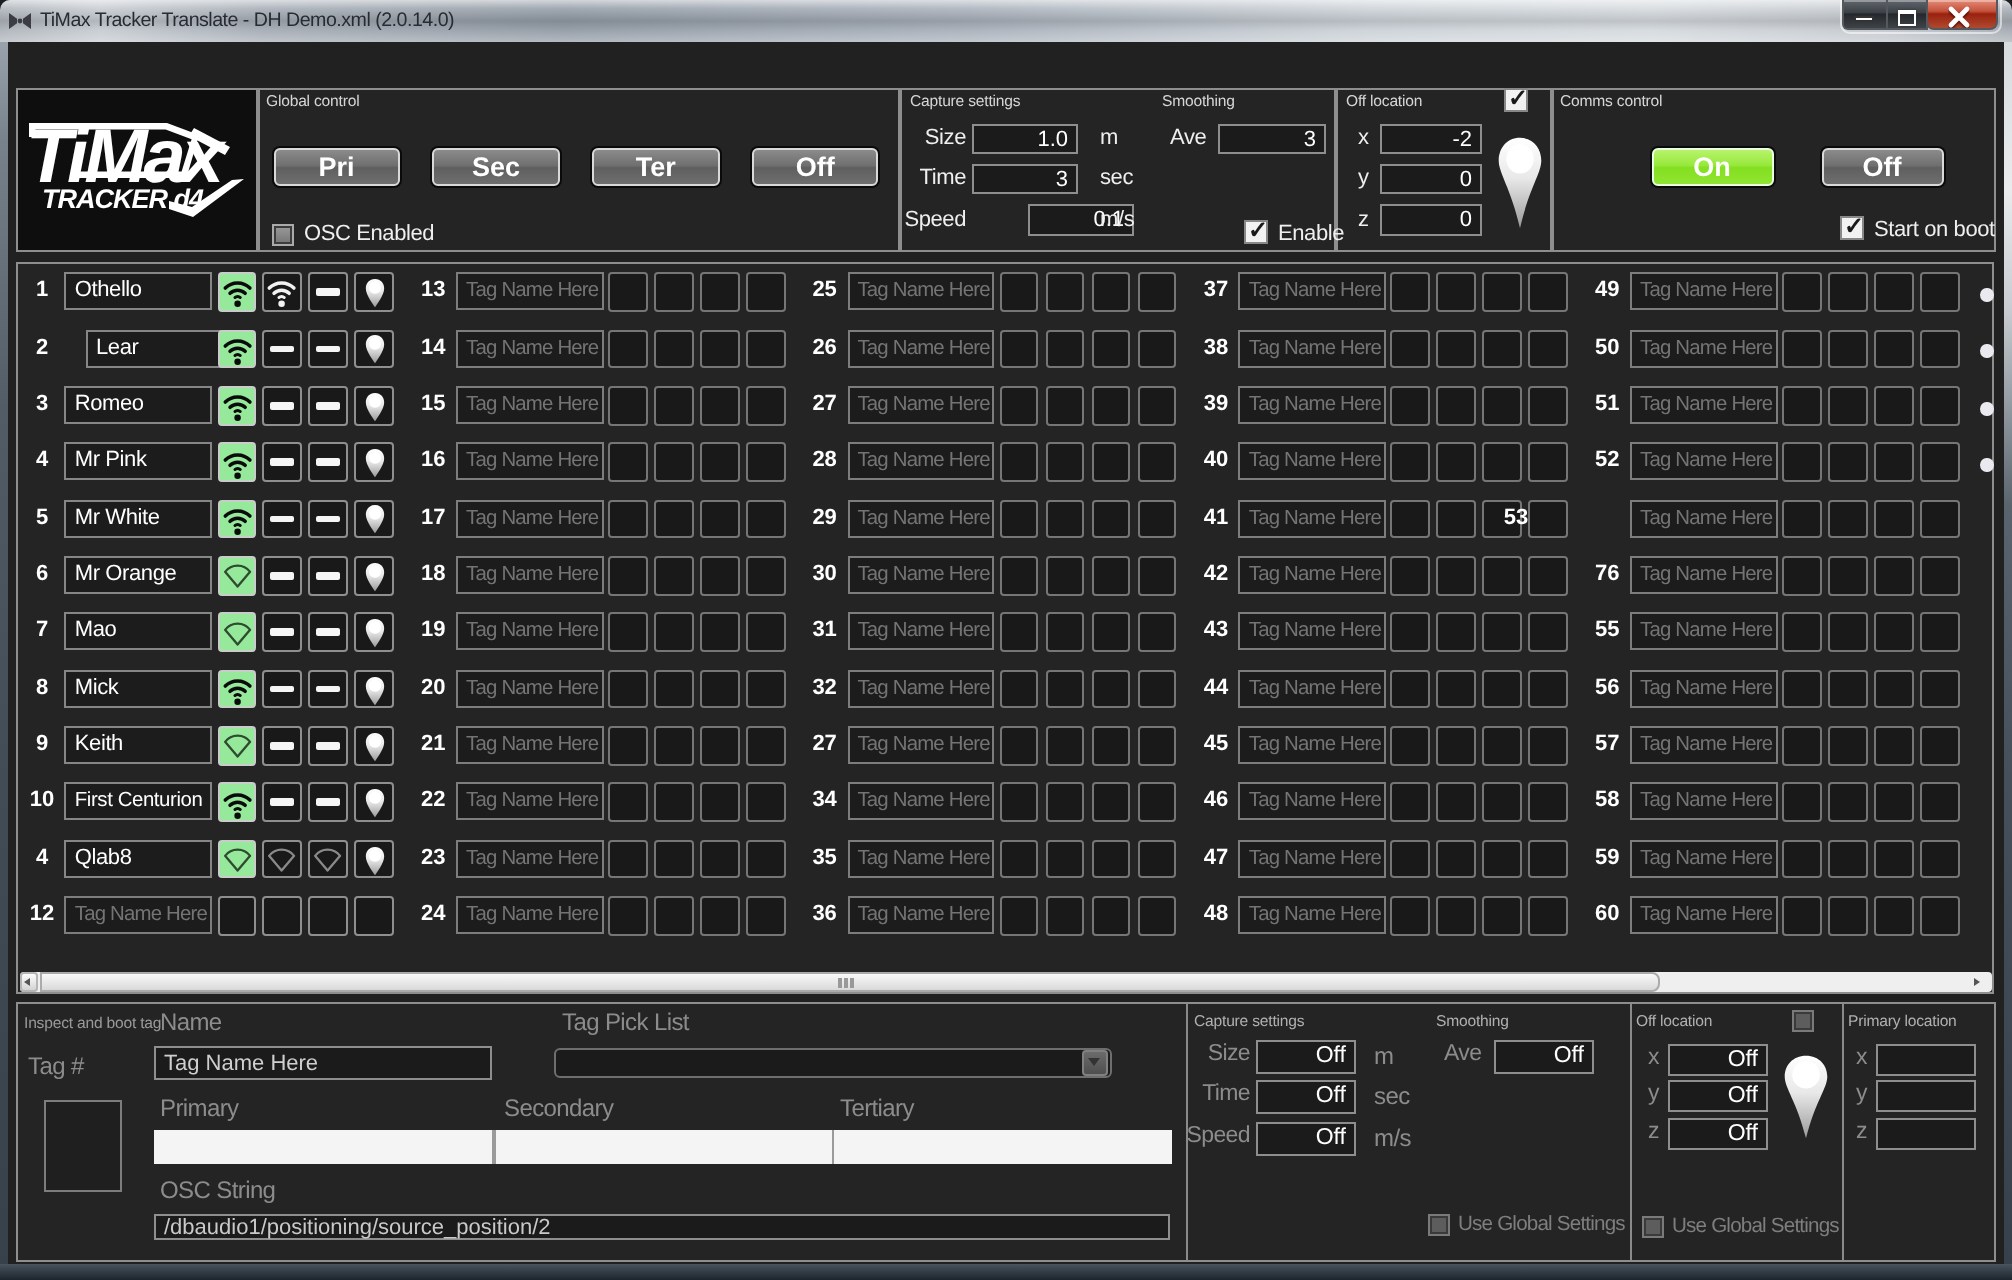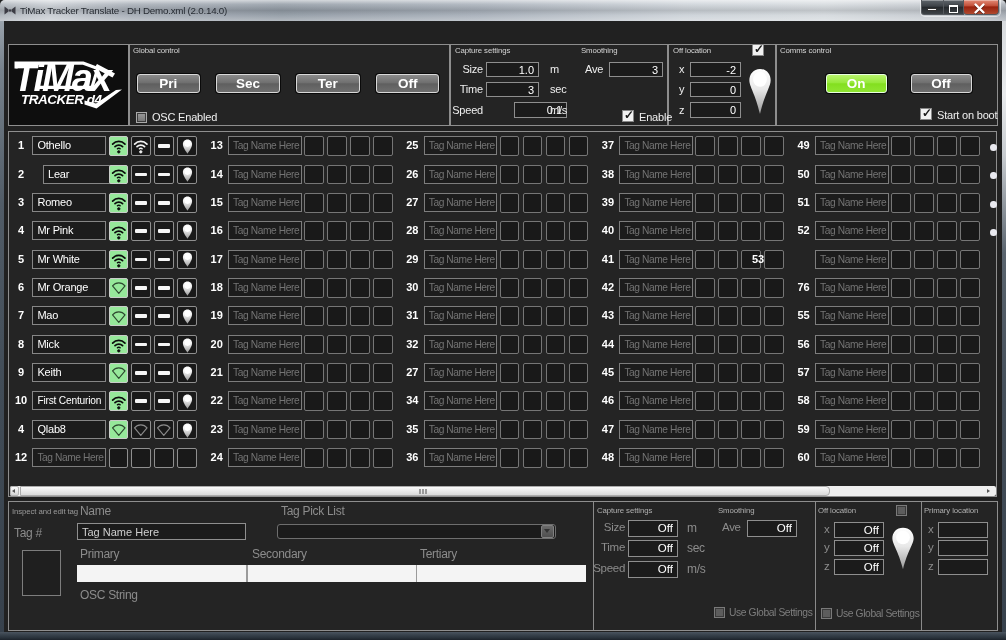--- a/index.html
+++ b/index.html
@@ -659,36 +659,37 @@
 <div class="abs" style="left:9.5px;top:486px;width:986px;height:10px;background:#efefef;border-radius:2px"></div>
 <div class="abs" style="left:9.5px;top:486px;width:9.5px;height:10px;background:linear-gradient(180deg,#fdfdfd,#d4d4d4);border:1px solid #b5b5b5;border-radius:2px"></div>
 <div class="abs" style="left:12px;top:489px;width:0;height:0;border-top:2.5px solid transparent;border-bottom:2.5px solid transparent;border-right:3.5px solid #555"></div>
 <div class="abs" style="left:20px;top:486px;width:810px;height:10px;background:linear-gradient(180deg,#fafafa,#d9d9d9);border:1px solid #ababab;border-radius:0 4px 4px 0"></div>
 <div class="abs" style="left:419px;top:488.5px;width:1.5px;height:5px;background:#999;box-shadow:3px 0 0 #999,6px 0 0 #999"></div>
 <div class="abs" style="left:987px;top:488.5px;width:0;height:0;border-top:2.5px solid transparent;border-bottom:2.5px solid transparent;border-left:3.5px solid #555"></div>
 <div class="panel" style="left:8px;top:501px;width:989.5px;height:129.5px"></div>
 <div class="vdiv" style="left:593px;top:502px;height:127.5px"></div>
 <div class="vdiv" style="left:814.5px;top:502px;height:127.5px"></div>
 <div class="vdiv" style="left:921px;top:502px;height:127.5px"></div>
-<div class="lbl-s" style="left:12px;top:507px;color:#9a9a9a">Inspect and edit tag</div>
+<div class="lbl-s" style="left:12px;top:507px;color:#9a9a9a">Inspect and boot tag</div>
 <div class="glbl" style="left:80px;top:504px">Name</div>
 <div class="glbl" style="left:14px;top:526px">Tag #</div>
 <div class="field" style="left:77px;top:523px;width:169px;height:16.5px;color:#cfcfcf">Tag Name Here</div>
 <div class="abs" style="left:22px;top:550px;width:39px;height:46px;background:#1f1f1f;border:1px solid #7d7d7d"></div>
 <div class="glbl" style="left:281px;top:504px">Tag Pick List</div>
 <div class="abs" style="left:276.5px;top:523.5px;width:279.5px;height:15.5px;background:#1b1b1b;border:1px solid #6e6e6e;border-radius:3px"></div>
 <div class="abs" style="left:540.5px;top:525px;width:13px;height:12.5px;background:linear-gradient(180deg,#6b6b6b,#4f4f4f);border:1px solid #808080;border-radius:2px"></div>
 <div class="abs" style="left:544px;top:529px;width:0;height:0;border-left:3px solid transparent;border-right:3px solid transparent;border-top:4px solid #333"></div>
 <div class="glbl" style="left:80px;top:547px">Primary</div>
 <div class="glbl" style="left:252px;top:547px">Secondary</div>
 <div class="glbl" style="left:420px;top:547px">Tertiary</div>
 <div class="abs" style="left:77px;top:564.5px;width:509px;height:17px;background:#f4f4f4"></div>
 <div class="abs" style="left:246px;top:564.5px;width:1.5px;height:17px;background:#9a9a9a"></div>
 <div class="abs" style="left:415.5px;top:564.5px;width:1.5px;height:17px;background:#9a9a9a"></div>
 <div class="glbl" style="left:80px;top:588px">OSC String</div>
+<div class="field" style="left:77px;top:606.5px;width:508px;height:13.5px;line-height:12px;color:#c9c9c9">/dbaudio1/positioning/source_position/2</div>
 <div class="lbl-s" style="left:597px;top:506px;color:#b0b0b0">Capture settings</div>
 <div class="glbl" style="left:592px;top:520.5px;width:33px;text-align:right;font-size:11.5px">Size</div>
 <div class="field right" style="left:628px;top:519.5px;width:50px;height:17px;line-height:15px;font-size:11.5px">Off</div>
 <div class="glbl" style="left:687px;top:520.5px">m</div>
 <div class="glbl" style="left:592px;top:541px;width:33px;text-align:right;font-size:11.5px">Time</div>
 <div class="field right" style="left:628px;top:540px;width:50px;height:17px;line-height:15px;font-size:11.5px">Off</div>
 <div class="glbl" style="left:687px;top:541px">sec</div>
 <div class="glbl" style="left:592px;top:561.5px;width:33px;text-align:right;font-size:11.5px">Speed</div>
 <div class="field right" style="left:628px;top:560.5px;width:50px;height:17px;line-height:15px;font-size:11.5px">Off</div>
 <div class="glbl" style="left:687px;top:561.5px">m/s</div>

